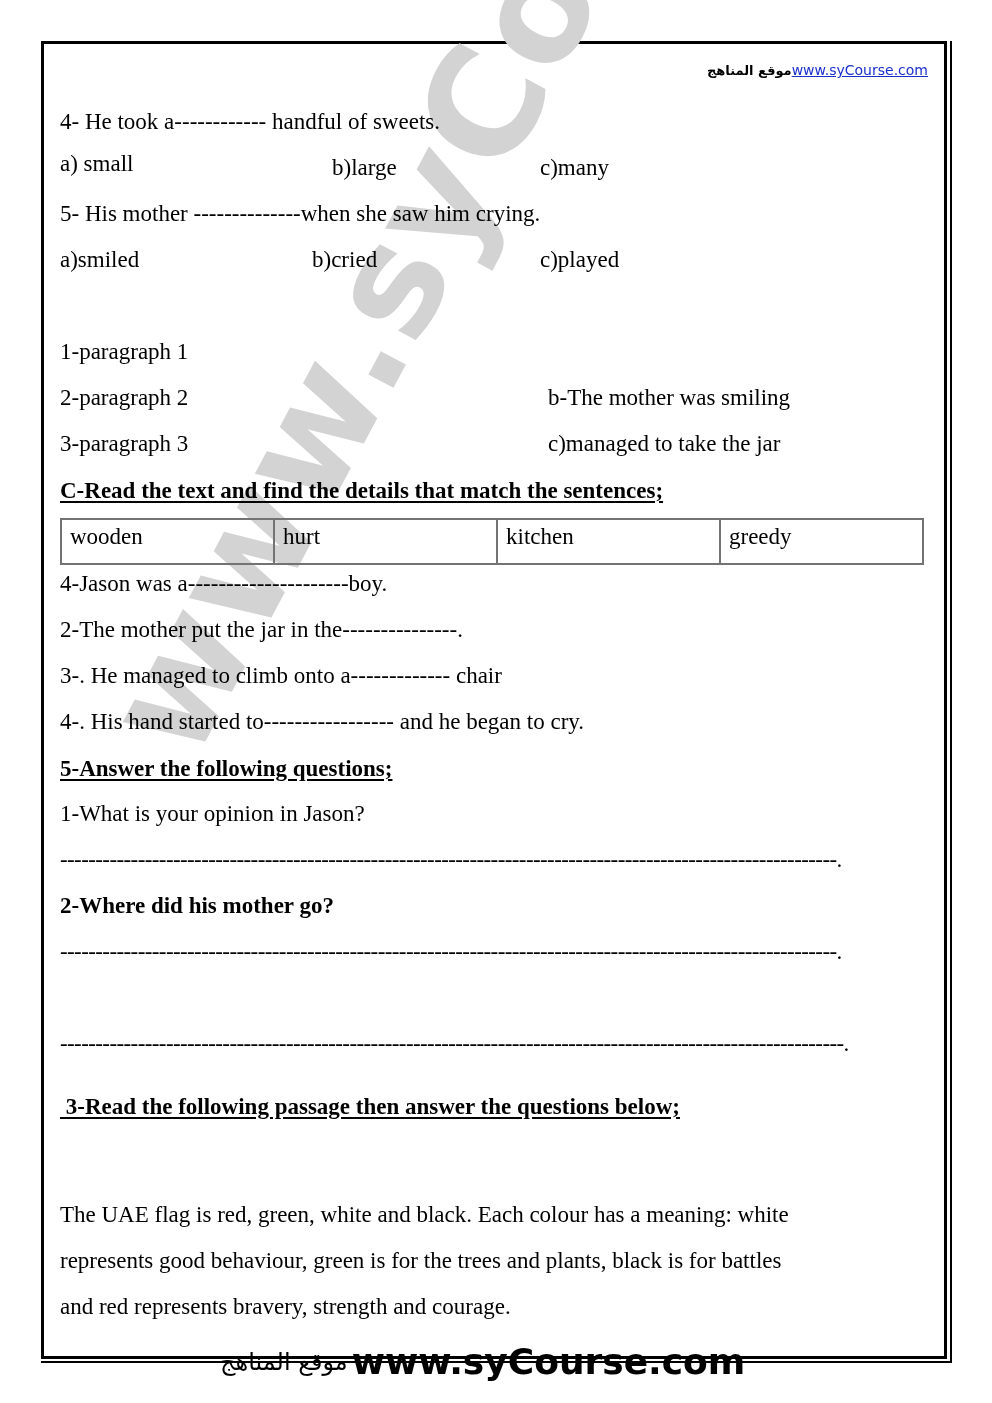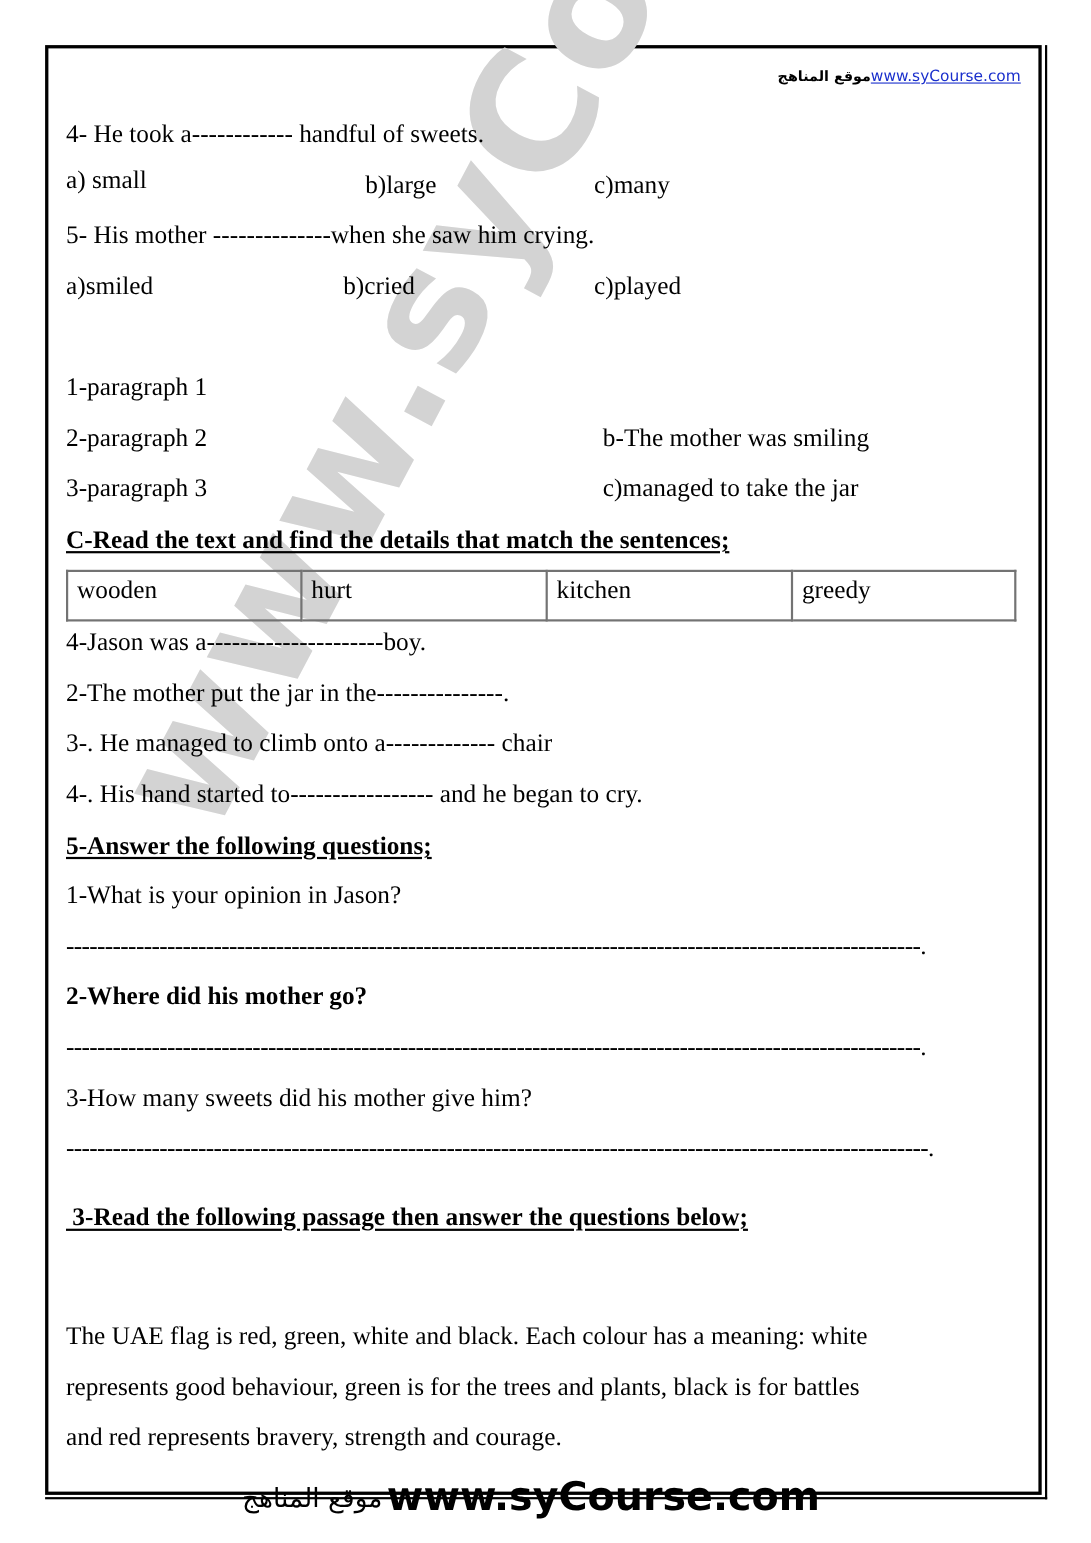--- a/index.html
+++ b/index.html
@@ -87,21 +87,20 @@
   <div class="line" style="left:60px; top:572px;">4-Jason was a---------------------boy.</div>
   <div class="line" style="left:60px; top:618px;">2-The mother put the jar in the---------------.</div>
   <div class="line" style="left:60px; top:664px;">3-. He managed to climb onto a------------- chair</div>
   <div class="line" style="left:60px; top:710px;">4-. His hand started to----------------- and he began to cry.</div>
 
   <div class="heading" style="left:60px; top:757px;">5-Answer the following questions;</div>
   <div class="line" style="left:60px; top:802px;">1-What is your opinion in Jason?</div>
   <div class="line" style="left:60px; top:848px; letter-spacing:-0.6px;">--------------------------------------------------------------------------------------------------------------.</div>
   <div class="line" style="left:60px; top:894px;font-weight:bold;">2-Where did his mother go?</div>
   <div class="line" style="left:60px; top:940px; letter-spacing:-0.6px;">--------------------------------------------------------------------------------------------------------------.</div>
-  <div class="line" style="left:60px; top:986px;">3-How many sweets did his mother give him?</div>
   <div class="line" style="left:60px; top:1032px; letter-spacing:-0.6px;">---------------------------------------------------------------------------------------------------------------.</div>
 
   <div class="heading" style="left:60px; top:1095px; white-space:pre;"> 3-Read the following passage then answer the questions below;</div>
   <div class="line" style="left:60px; top:1203px;">The UAE flag is red, green, white and black. Each colour has a meaning: white</div>
   <div class="line" style="left:60px; top:1249px;">represents good behaviour, green is for the trees and plants, black is for battles</div>
   <div class="line" style="left:60px; top:1295px;">and red represents bravery, strength and courage.</div>
 
   <div class="footer">
     <span class="ar">موقع المناهج</span>
     <span class="url">www.syCourse.com</span>

